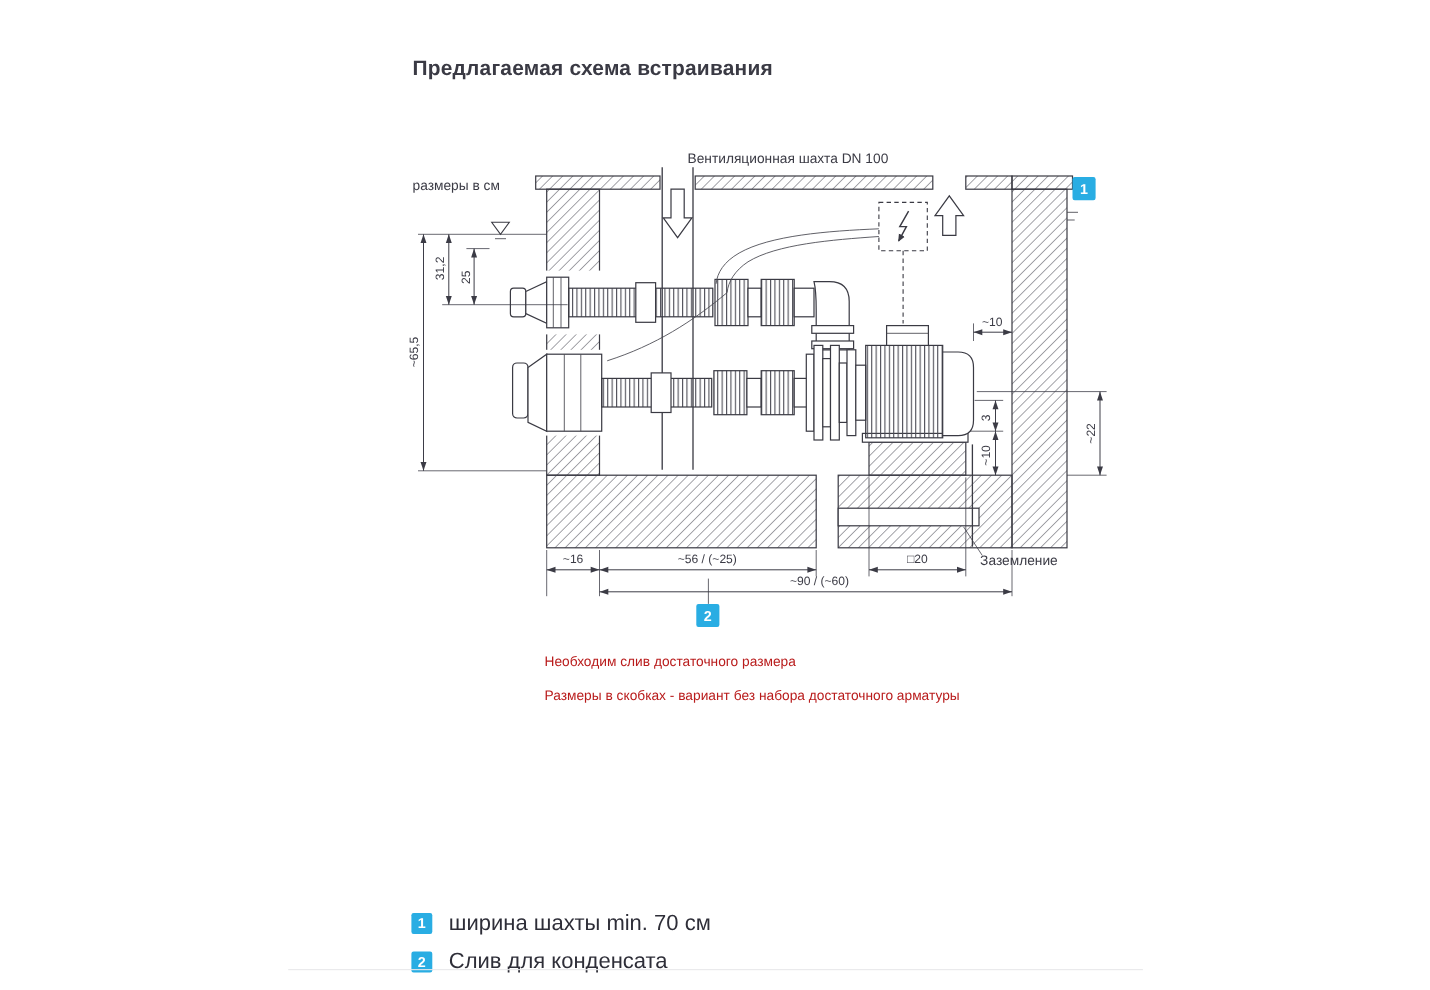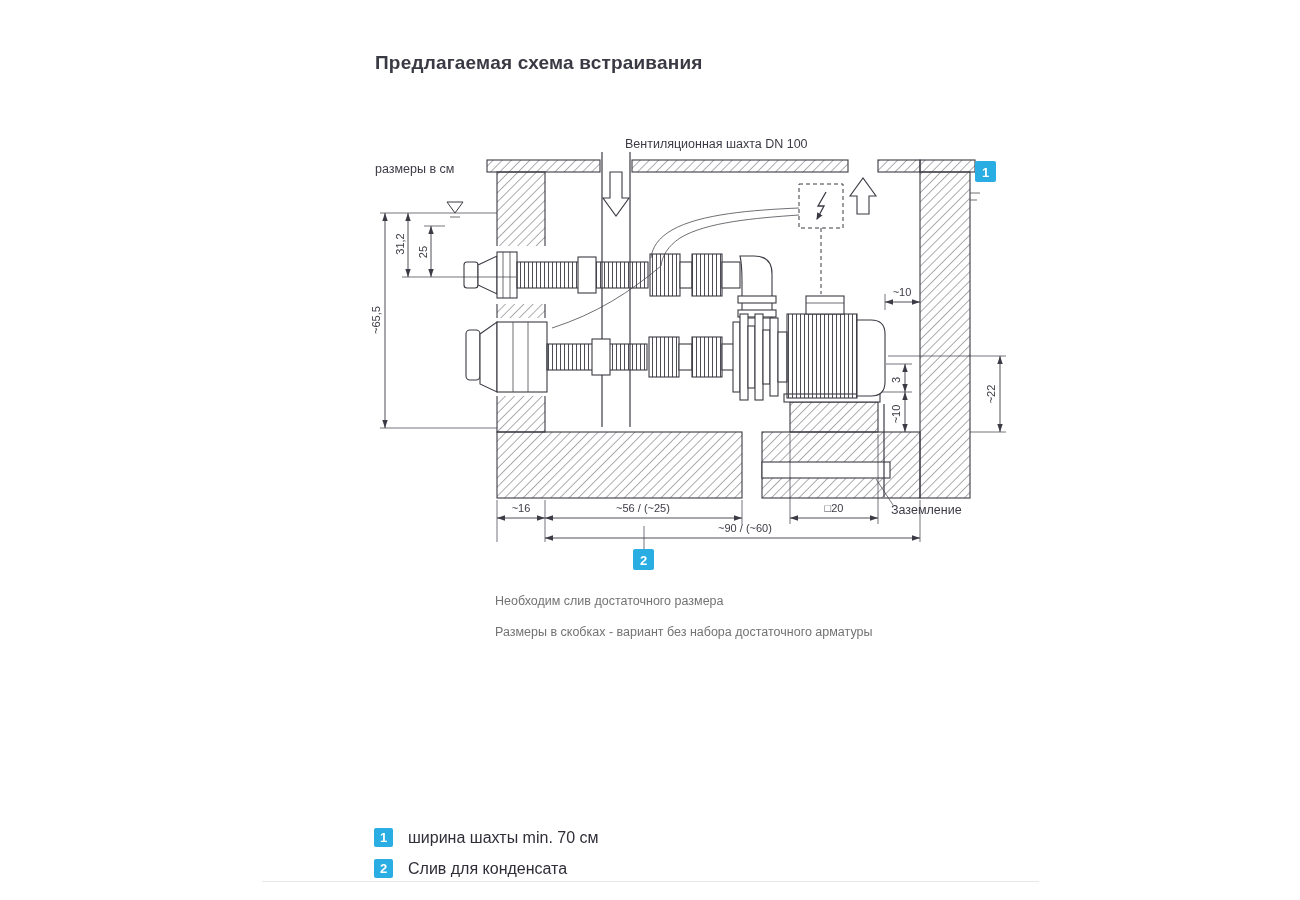--- a/index.html
+++ b/index.html
@@ -16,30 +16,30 @@
   .dim{font-size:11px;}
   .lbl{font-size:12.5px;}
   .badge-num{font-size:13px;font-weight:bold;fill:#ffffff;}
   .sh{fill:url(#hatch);stroke:#3a3a43;stroke-width:1.1;}
   .sw{fill:#ffffff;stroke:#3a3a43;stroke-width:1.1;}
   .sv{fill:url(#vr);stroke:#3a3a43;stroke-width:1.1;}
   .thin{stroke:#4a4a52;stroke-width:0.8;fill:none;}
   .dimline{stroke:#3b3b45;stroke-width:0.9;fill:none;}
   .ext{stroke:#3b3b45;stroke-width:0.7;fill:none;}
   .dash{stroke:#3a3a43;stroke-width:1;fill:#ffffff;stroke-dasharray:4 3;}
-  .notes{position:absolute;left:495px;top:594px;font-size:12.5px;color:#737373;}
+  .notes{position:absolute;left:495px;top:594px;font-size:12.5px;color:#b91c1c;}
   .notes div{margin-bottom:17px;}
   .legend{position:absolute;left:374px;top:828px;}
   .legend-row{display:flex;align-items:center;margin-bottom:12px;}
   .badge{
     width:19px;height:19px;background:#29ade3;border-radius:2px;color:#fff;
     font-size:13px;font-weight:bold;display:flex;align-items:center;justify-content:center;
     flex:0 0 19px;
   }
-  .legend-label{margin-left:15px;font-size:16px;color:#2e2e38;}
+  .legend-label{margin-left:15px;font-size:20px;color:#2e2e38;}
   .divider{position:absolute;left:262px;top:881px;width:777px;height:1px;background:#e8e8ea;}
 </style>
 </head>
 <body>
 
 <div class="canvas">
 
   <h1 class="title">Предлагаемая схема встраивания</h1>
 
   <div class="diagram-wrap">

